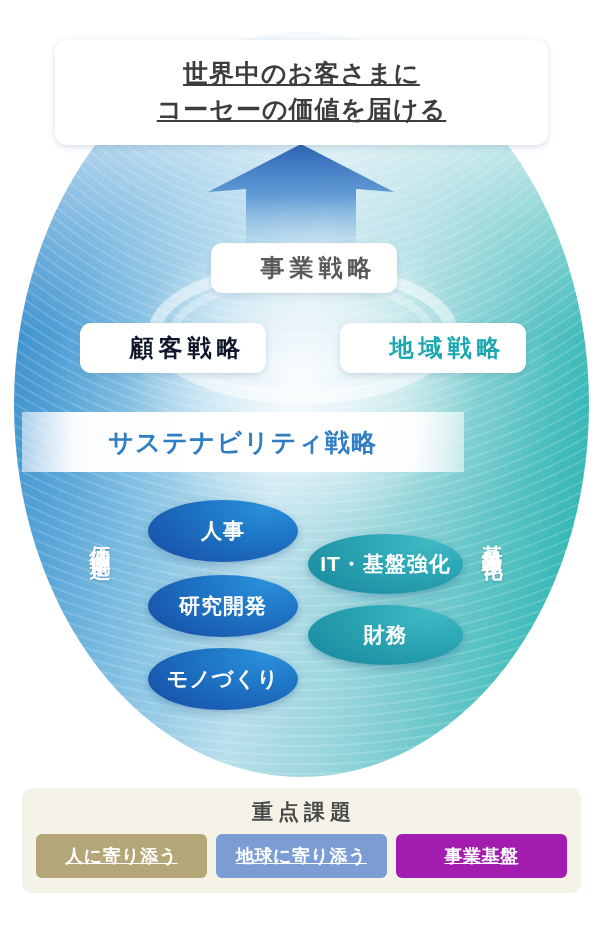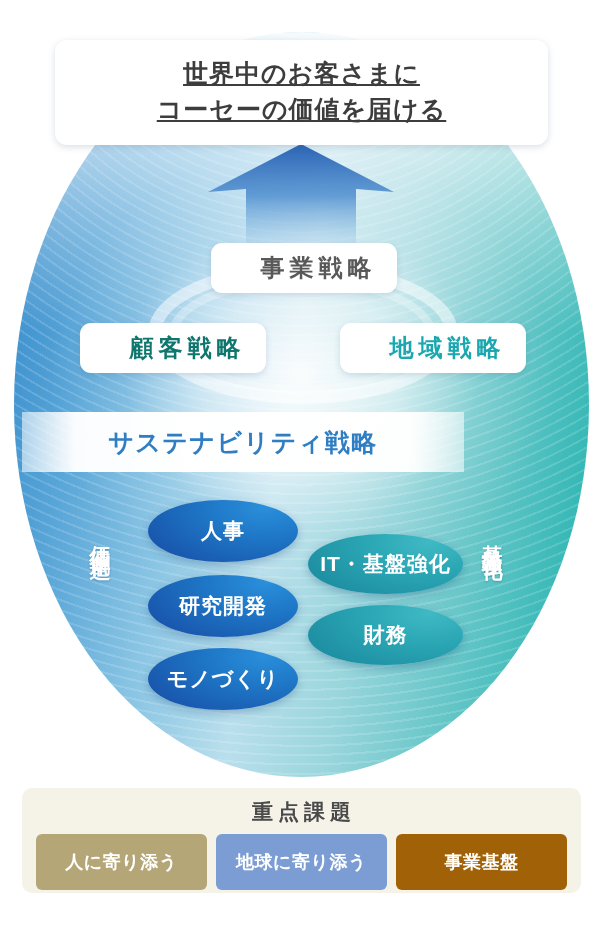--- a/index.html
+++ b/index.html
@@ -145,21 +145,21 @@
     font-weight: 700;
     letter-spacing: 5px;
     text-indent: 5px;
     display: flex;
     align-items: center;
     justify-content: center;
     box-sizing: border-box;
     padding-left: 24px;
   }
   .chip-biz   { left: 211px; top: 243px; width: 186px; height: 50px; color: #595959; }
-  .chip-cust  { left: 80px;  top: 323px; width: 186px; height: 50px; color: #0f766e; }
+  .chip-cust  { left: 80px;  top: 323px; width: 186px; height: 50px; color: #0f172a; }
   .chip-area  { left: 340px; top: 323px; width: 186px; height: 50px; color: #1aa7b0; }
 
   
   .sus-band {
     position: absolute;
     left: 22px;
     top: 412px;
     width: 442px;
     height: 60px;
     background: linear-gradient(90deg,
@@ -240,30 +240,31 @@
     text-indent: 5px;
     line-height: 1.45;
   }
   .bp-tags {
     display: flex;
     gap: 9px;
     margin-top: 7px;
   }
   .bp-tag {
     flex: 1;
-    height: 56px;
+    height: 44px;
     border-radius: 6px;
     display: flex;
     align-items: center;
     justify-content: center;
     color: #ffffff;
     font-size: 18px;
     font-weight: 700;
     letter-spacing: 0.5px;
     box-sizing: border-box;
+    text-decoration: underline;
   }
 </style>
 </head>
 <body>
 
 <div id="stage">
 
   <div class="ellipse-wrap">
     <div class="ellipse-base"></div>
     <div class="ellipse-rings"></div>
@@ -304,17 +305,17 @@
   <div class="pill pill-blue p-mono">モノづくり</div>
 
   <div class="pill pill-teal p-it">IT・基盤強化</div>
   <div class="pill pill-teal p-fin">財務</div>
 
   <div class="bottom-panel">
     <div class="bp-title">重点課題</div>
     <div class="bp-tags">
       <div class="bp-tag" style="background: rgb(181, 166, 120);">人に寄り添う</div>
       <div class="bp-tag" style="background: rgb(123, 157, 212);">地球に寄り添う</div>
-      <div class="bp-tag" style="background: #a16207;">事業基盤</div>
+      <div class="bp-tag" style="background: #a21caf;">事業基盤</div>
     </div>
   </div>
 
 </div>
 
 </body></html>

